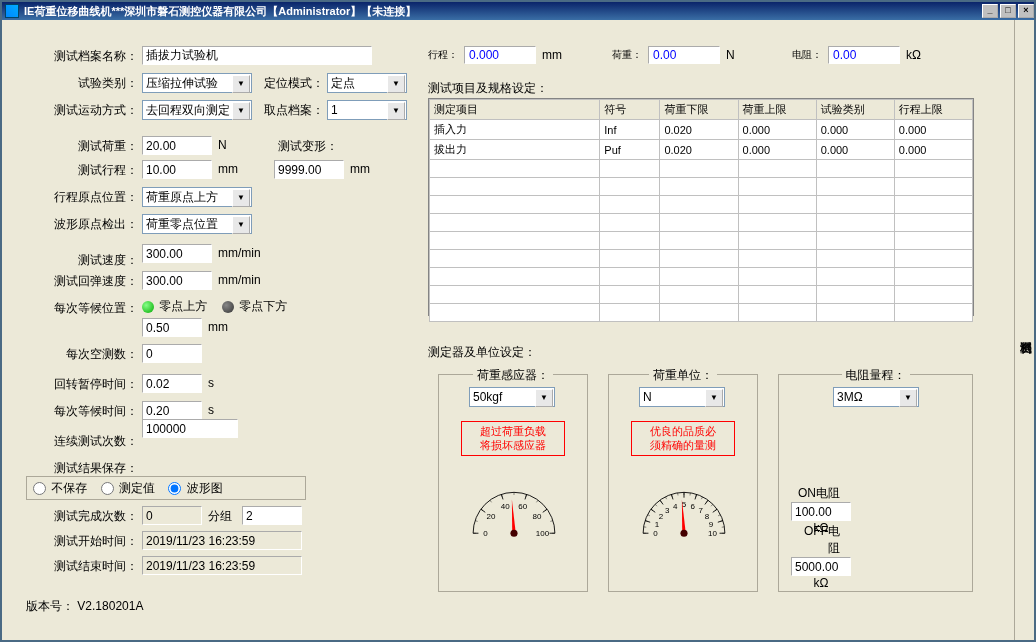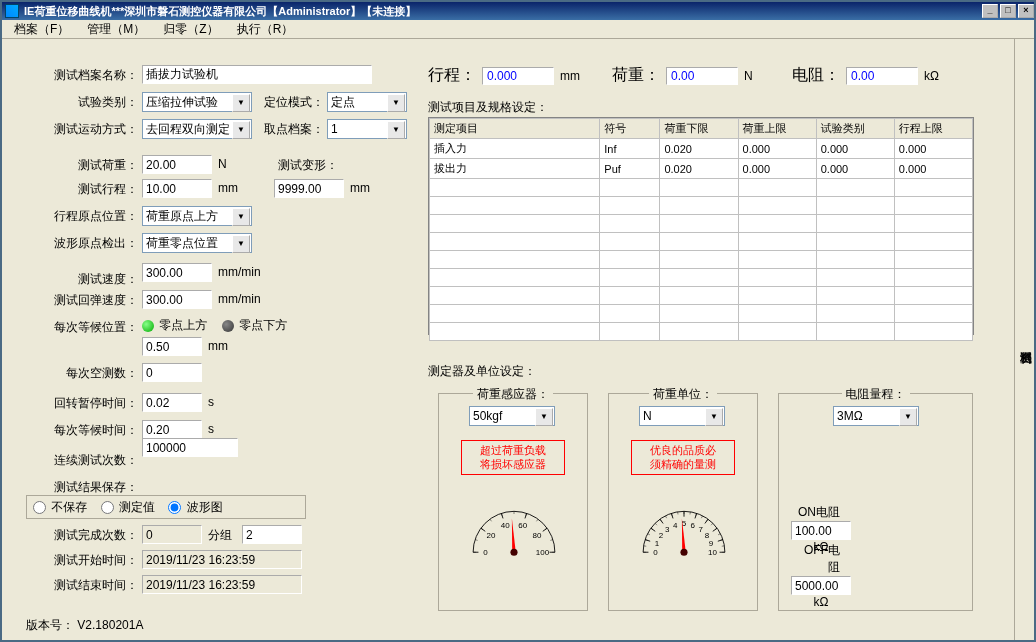--- a/index.html
+++ b/index.html
@@ -14,21 +14,21 @@
 .menubar .item { padding: 1px 8px; cursor: pointer; }
 .client { flex: 1; background: #ece9d8; position: relative; display: flex; }
 .main { flex: 1; position: relative; }
 .sidebar { width: 20px; background: #ece9d8; border-left: 1px solid #aca899; writing-mode: vertical-rl; text-align: center; font-size: 12px; padding-top: 4px; cursor: pointer; }
 .lbl { position: absolute; font-size: 12px; text-align: right; }
 .inp { position: absolute; height: 19px; border: 1px inset #fff; background: #fff; font-size: 12px; padding: 1px 3px; }
 .sel { position: absolute; height: 20px; border: 1px solid #7f9db9; background: #fff; font-size: 12px; display: flex; align-items: center; padding-left: 3px; cursor: pointer; }
 .sel::after { content: "▼"; position: absolute; right: 1px; top: 1px; width: 16px; height: 16px; background: #e8e8e8; border: 1px outset #fff; font-size: 8px; text-align: center; line-height: 15px; color: #000; }
 .unit { position: absolute; font-size: 12px; }
 .status-row { position: absolute; display: flex; align-items: center; }
-.status-row .slabel { font-size: 16px; margin-right: 6px; }
+.status-row .slabel { font-size: 10px; margin-right: 6px; }
 .status-row .sval { width: 72px; height: 18px; border: 1px inset #fff; background: #fff; color: #0000ff; font-size: 12px; padding: 1px 4px; margin-right: 6px; }
 .radio-dot { display: inline-block; width: 12px; height: 12px; border-radius: 50%; vertical-align: middle; margin-right: 2px; }
 .green { background: radial-gradient(circle at 35% 35%, #8f8, #0a0); }
 .dark { background: radial-gradient(circle at 35% 35%, #888, #333); }
 .radio { margin-right: 2px; vertical-align: middle; }
 .grp { position: absolute; border: 1px solid #aca899; background: #ece9d8; }
 .table { position: absolute; border: 1px solid #848484; background: #fff; font-size: 11px; }
 .table table { border-collapse: collapse; width: 100%; table-layout: fixed; }
 .table th, .table td { border: 1px solid #c0c0c0; padding: 2px 4px; text-align: left; height: 18px; font-weight: normal; background: #fff; overflow: hidden; }
 .table th { background: #ece9d8; }
@@ -47,26 +47,20 @@
 
 <div class="window">
   <div class="titlebar">
     <div class="icon"></div>
     <div class="title">IE荷重位移曲线机***深圳市磐石测控仪器有限公司【Administrator】【未连接】</div>
     <div class="controls">
       <div class="btn">_</div>
       <div class="btn">□</div>
       <div class="btn">×</div>
     </div>
-  </div>
-  <div class="menubar">
-    <div class="item">档案（F）</div>
-    <div class="item">管理（M）</div>
-    <div class="item">归零（Z）</div>
-    <div class="item">执行（R）</div>
   </div>
   <div class="client">
     <div class="main">
 
       <div class="lbl" style="left:24px;top:28px;width:112px">测试档案名称：</div>
       <input class="inp" style="left: 140px; top: 26px; width: 230px;" value="插拔力试验机">
 
       <div class="lbl" style="left:48px;top:55px;width:88px">试验类别：</div>
       <div class="sel" style="left:140px;top:53px;width:110px">
           <span>压缩拉伸试验</span>

